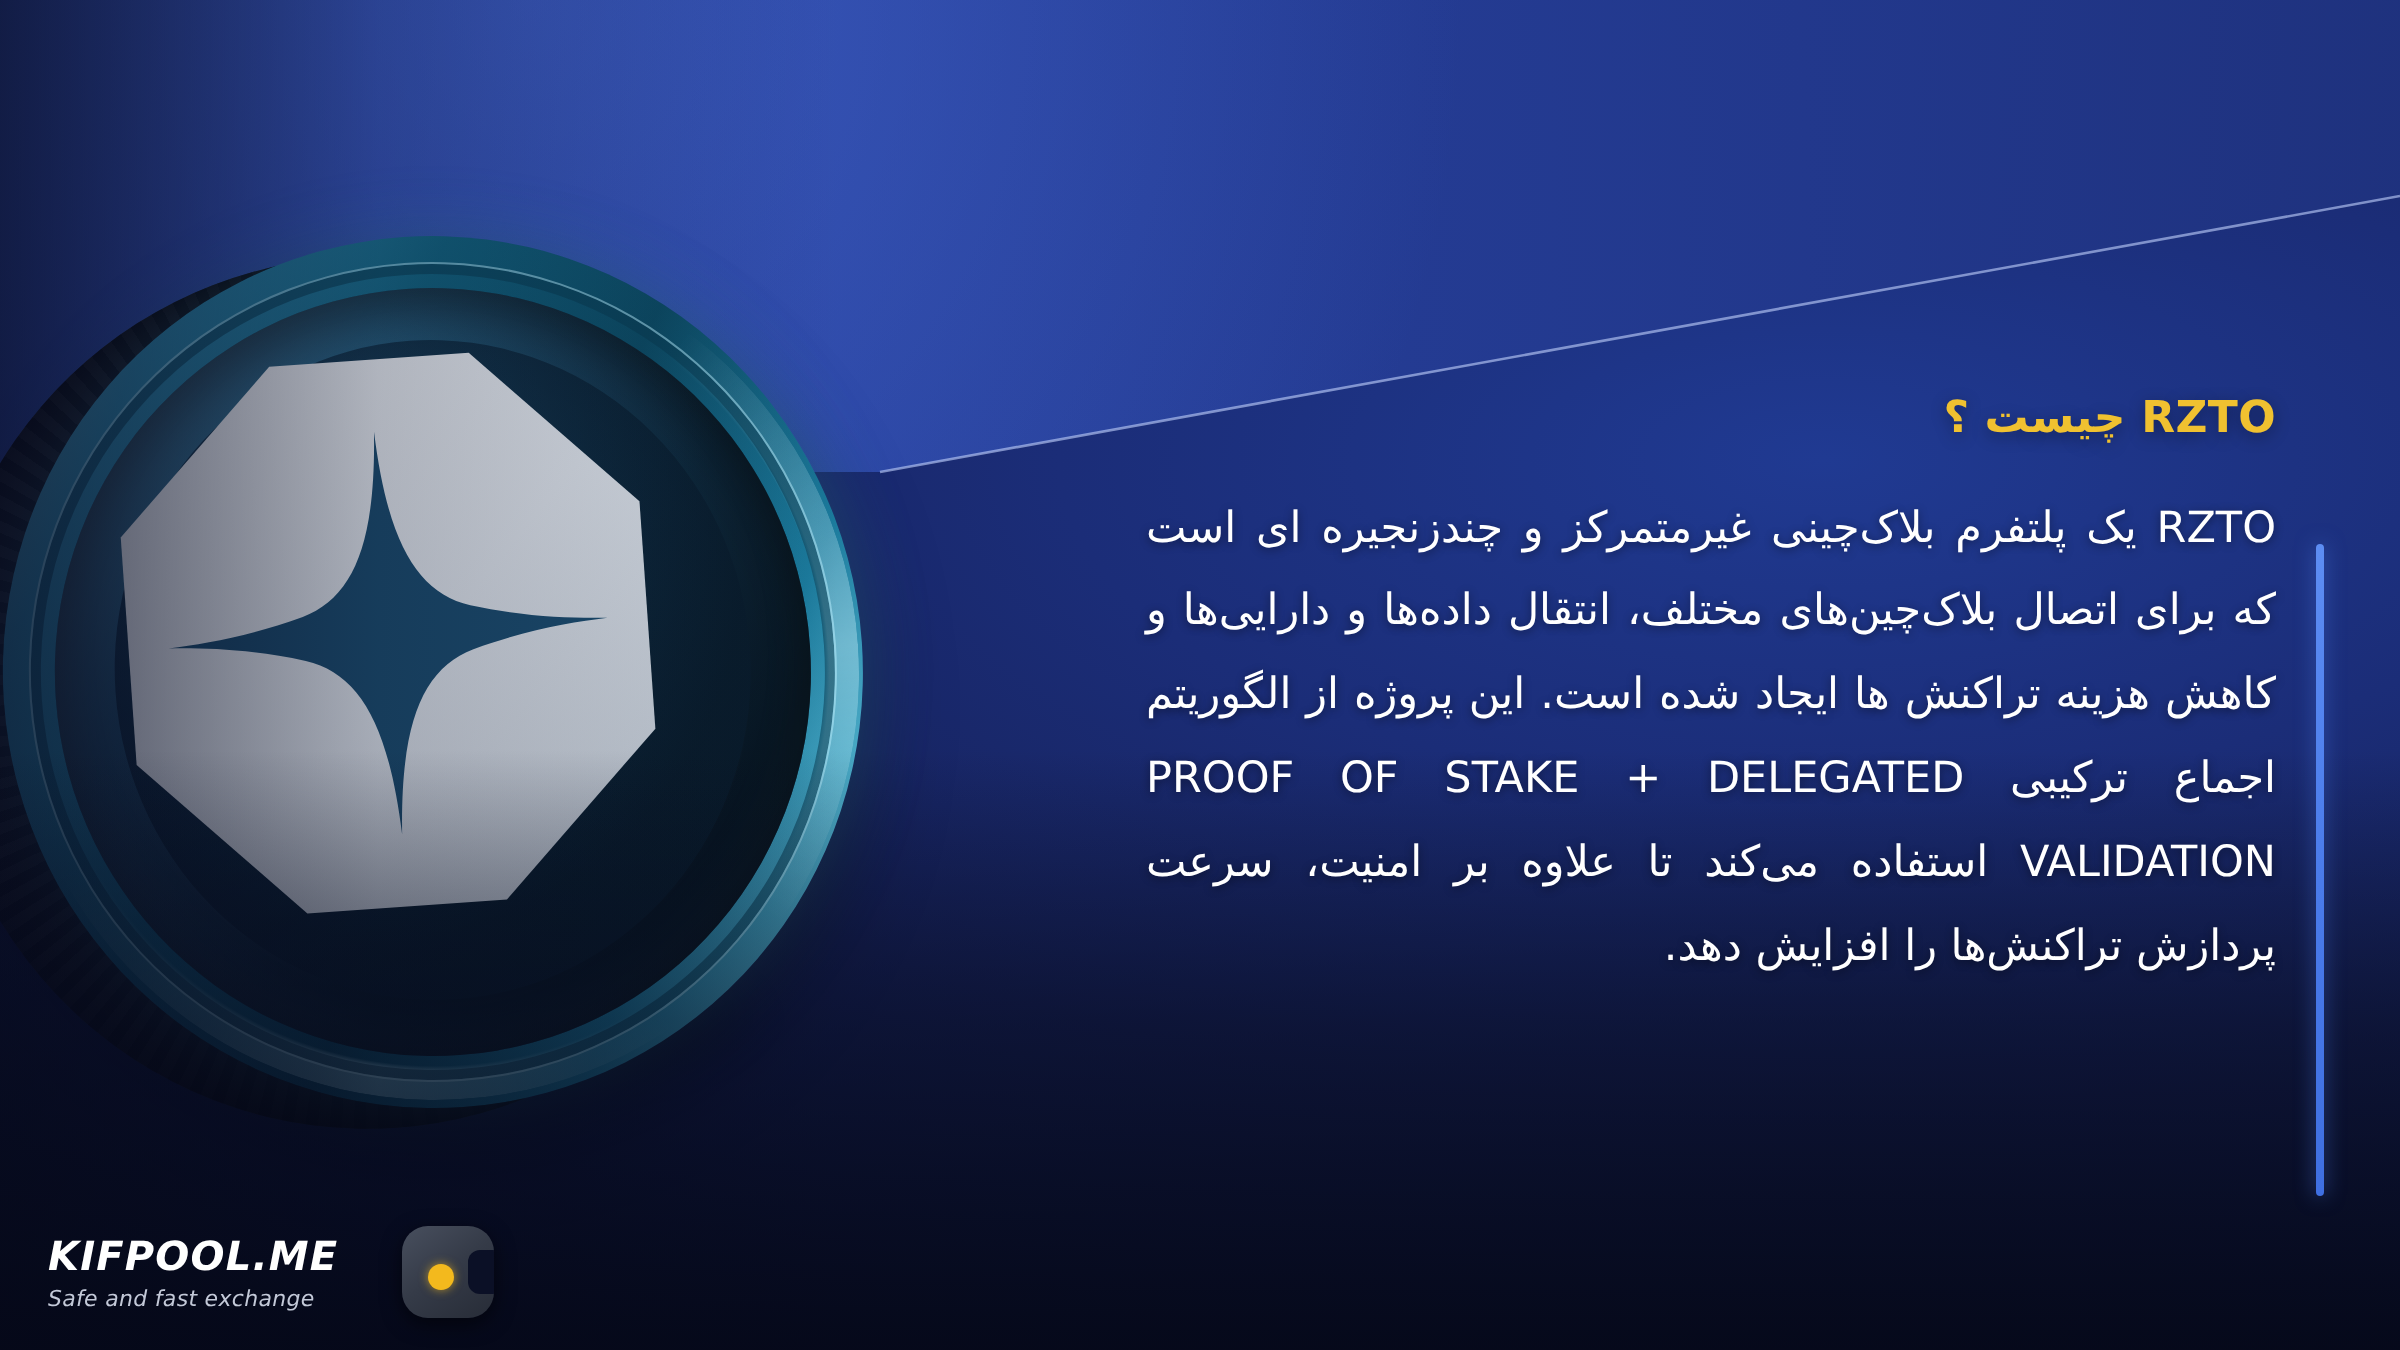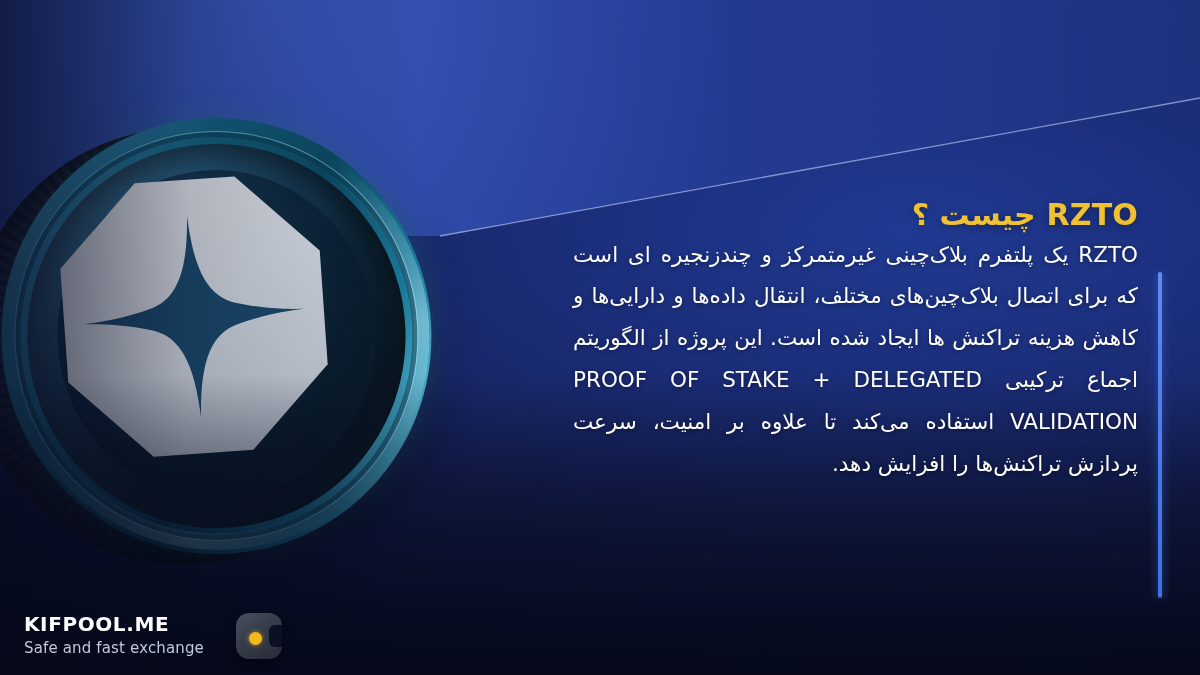--- a/index.html
+++ b/index.html
@@ -128,57 +128,57 @@
     position:absolute; right:62px; top:196px; width:600px;
     text-align:right; direction:rtl;
   }
   .accent-bar{
     position:absolute; right:-24px; top:76px;
     width:4px; height:326px; border-radius:2px;
     background:linear-gradient(180deg,#5d8df3 0%,#4a7bea 52%,#3f6fe0 100%);
     box-shadow:0 0 10px rgba(80,130,240,.55);
   }
   .title{
-    font-size:30px; font-weight:700; letter-spacing:.2px;
-    color:#f0c130; line-height:1.25; 
+    font-size:22px; font-weight:700; letter-spacing:.2px;
+    color:#f0c130; line-height:1.25; margin-bottom:20px;
     text-shadow:0 2px 8px rgba(0,0,0,.35);
   }
   .body-text{
     font-size:21.5px; line-height:1.95; color:#ffffff; font-weight:400;
     text-align:justify; text-align-last:right;
     text-shadow:0 1px 5px rgba(0,0,0,.45);
     padding-left:4px;
     margin-left:31px;
   }
 
   
   .brand{
     position:absolute; left:24px; bottom:16px;
-    display:flex; align-items:flex-start; gap:32px;
+    display:flex; align-items:center; gap:32px;font-style:italic;
   }
   .brand-mark{
     position:relative; width:46px; height:46px; border-radius:13px;
     background:linear-gradient(145deg,#484f5e 0%,#353b48 48%,#272c37 100%);
     box-shadow:0 3px 10px rgba(0,0,0,.55);
     overflow:hidden; flex:none;
   }
   .brand-mark .notch{
     position:absolute; right:-9px; top:12px; width:22px; height:22px;
     border-radius:6px; background:#0b1026;
   }
   .brand-mark .dot{
     position:absolute; left:13px; top:19px; width:13px; height:13px;
     border-radius:50%; background:#f3b91d; box-shadow:0 0 5px rgba(243,185,29,.65);
   }
   .brand-text{ display:flex; flex-direction:column; align-items:flex-start; direction:ltr; }
   .brand-name{
     font-size:20px; font-weight:700; color:#ffffff; letter-spacing:.6px; line-height:1.15;
   }
   .brand-tag{
-    font-size:15px; color:#c3c9d8; letter-spacing:.15px; margin-top:3px;
+    font-size:11px; color:#c3c9d8; letter-spacing:.15px; margin-top:3px;
   }
 </style>
 </head>
 <body>
 
 <div class="stage">
 
   <div class="facet"></div>
   <div class="facet-glow"></div>
   <svg class="facet-line" viewBox="0 0 1200 675">

